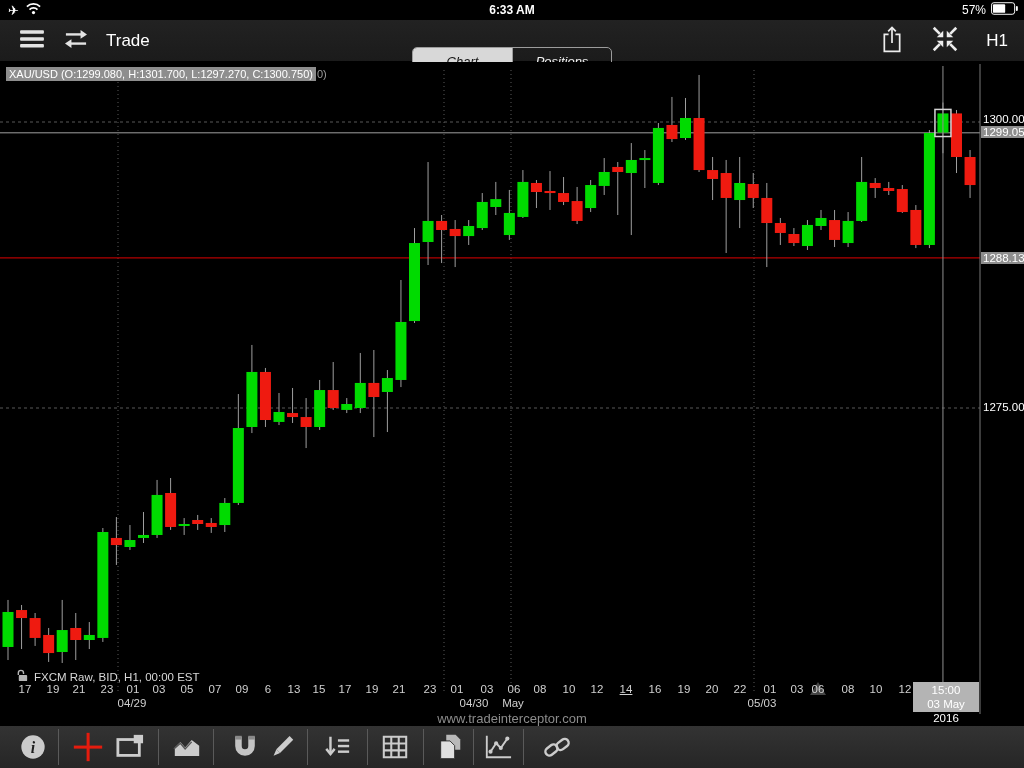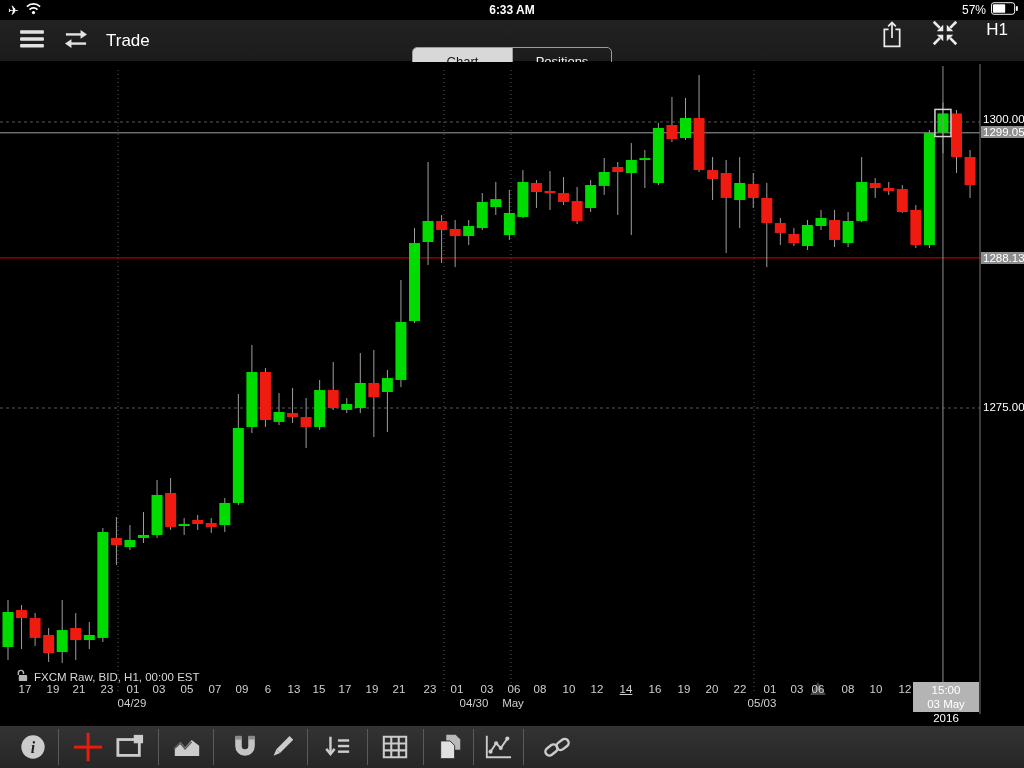--- a/index.html
+++ b/index.html
@@ -17,24 +17,24 @@
   .sb-batt-pct { font-size:12px; font-weight:400; }
 
   
   #nav-bar { position:absolute; top:20px; left:0; width:1024px; height:42px;
              background:linear-gradient(#222,#1b1b1b); border-bottom:1px solid #000; }
   .nav-left { position:absolute; left:18px; top:0; height:42px; display:flex; align-items:center; gap:16px; }
   #nav-title { color:#fff; font-size:17px; }
   #segmented { position:absolute; left:412px; top:27px; width:200px; height:28px;
                border:1px solid #9c9c9c; border-radius:5px; display:flex; overflow:hidden; }
   .seg-btn { width:100px; height:100%; display:flex; align-items:center; justify-content:center;
-             font-size:13px; color:#f0f0f0; background:transparent; cursor:pointer; }
+             font-size:13px; color:#f0f0f0; background:transparent; cursor:pointer;font-style:italic; }
   .seg-btn.sel { background:#d8d8d8; color:#141414; }
   .seg-btn + .seg-btn { border-left:1px solid #9c9c9c; }
-  .nav-right { position:absolute; right:16px; top:0; height:42px; display:flex; gap:26px; }
+  .nav-right { position:absolute; right:16px; top:0; height:42px; display:flex; align-items:center; gap:26px; }
   #nav-timeframe { color:#fff; font-size:17px; }
 
   
   #chart-area { position:absolute; top:62px; left:0; width:1024px; height:664px; background:#000; }
   #chart-svg { position:absolute; top:0; left:0; }
   #ohlc-label { position:absolute; left:6px; top:6px; font-size:11px; white-space:nowrap; }
   #ohlc-label .hl { background:#8e8e8e; color:#fff; padding:1px 3px; }
   #ohlc-label .rem { color:#9c9c9c; padding-left:1px; }
   .price-label { position:absolute; left:983px; color:#fff; font-size:11.5px; white-space:nowrap; }
   .price-label.boxed { left:981px; background:#8e8e8e; padding:0px 2px; }
@@ -299,20 +299,23 @@
         <rect x="937.45" y="51.42" width="11" height="19.104800000000836" fill="#00db00"></rect>
         <line x1="956.5" y1="47.98800000000052" x2="956.5" y2="111.02240000000042" stroke="#9e9e9e" stroke-width="1"></line>
         <rect x="951" y="51.42" width="11" height="43.58639999999937" fill="#ef1a10"></rect>
         <line x1="970.0500000000001" y1="88.02800000000052" x2="970.0500000000001" y2="135.96160000000114" stroke="#9e9e9e" stroke-width="1"></line>
         <rect x="964.5500000000001" y="95.00639999999937" width="11" height="28.028000000000517" fill="#ef1a10"></rect>
         <line x1="942.95" y1="4" x2="942.95" y2="650" stroke="#8f8f8f" stroke-width="1"></line>
         <rect x="934.95" y="47.42" width="16" height="27.104800000000836" fill="none" stroke="#d5d5d5" stroke-width="1.5"></rect>
         <line x1="980" y1="2" x2="980" y2="652" stroke="#787878" stroke-width="1"></line>
         <polygon points="810,633 826,633 818,620" fill="#454545"></polygon>
       </svg>
+    <div id="ohlc-label">
+      <span class="hl">XAU/USD (O:1299.080, H:1301.700, L:1297.270, C:1300.750)</span><span class="rem">0)</span>
+    </div>
     <div id="price-labels">
         <div class="price-label" style="top: 51px;">1300.000</div>
         <div class="price-label" style="top: 339px;">1275.000</div>
         <div class="price-label boxed" style="top: 64px;">1299.054</div>
         <div class="price-label boxed" style="top: 190px;">1288.130</div>
       </div>
     <div id="feed-label">
       <span>
         <svg width="13" height="13" viewBox="0 0 14 13">
             <rect x="3" y="6" width="9" height="6.5" rx="1" fill="#b5b5b5"></rect>
@@ -359,20 +362,21 @@
     <div id="date-labels">
         <div class="date-label" style="left: 132px;">04/29</div>
         <div class="date-label" style="left: 454px; padding-left: 40px;">04/30</div>
         <div class="date-label" style="left: 513px;">May</div>
         <div class="date-label" style="left: 762px;">05/03</div>
       </div>
     <div id="time-sel-box">
       <div>15:00</div>
       <div>03 May 2016</div>
     </div>
+    <div id="watermark">www.tradeinterceptor.com</div>
   </div>
 
   <div id="toolbar">
     <span class="tb-icon" style="left:16px">
       <svg width="28" height="28" viewBox="0 0 30 30">
           <circle cx="15" cy="15" r="12.5" fill="#cbcbcb"></circle>
           <text x="15" y="21" font-size="17" font-family="Liberation Serif, serif" font-style="italic" font-weight="bold" fill="#1e1e1e" text-anchor="middle">i</text>
         </svg>
     </span>
     <span class="tb-div" style="left:58px"></span>

